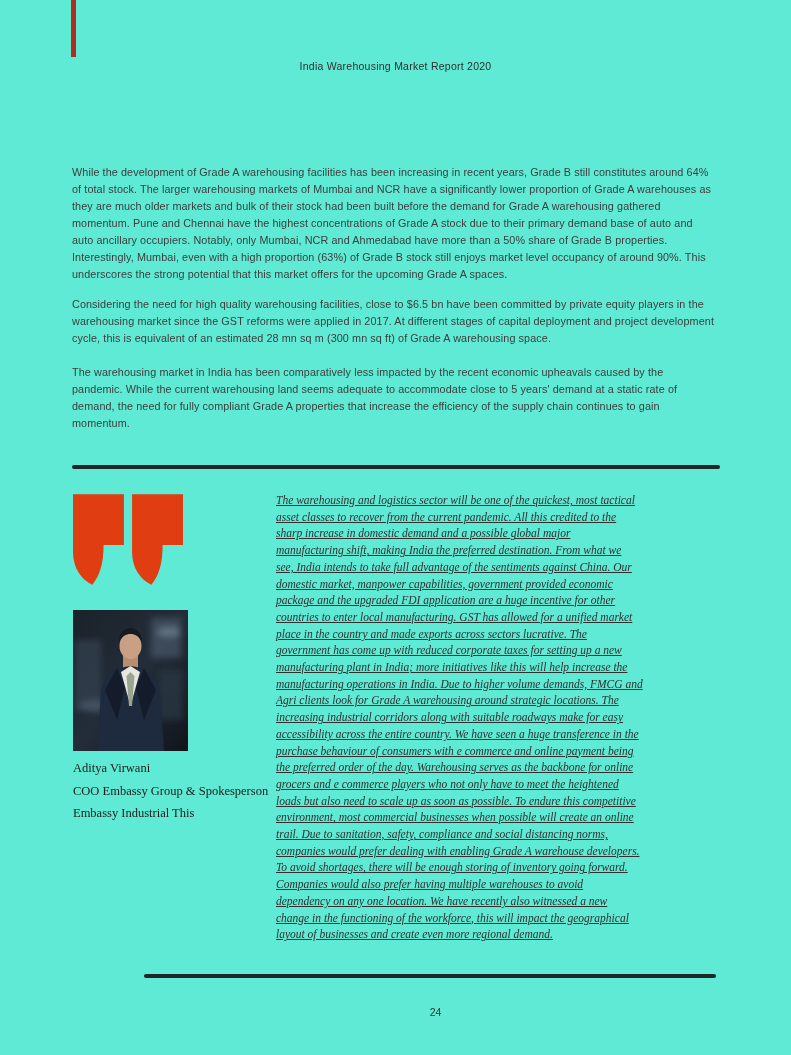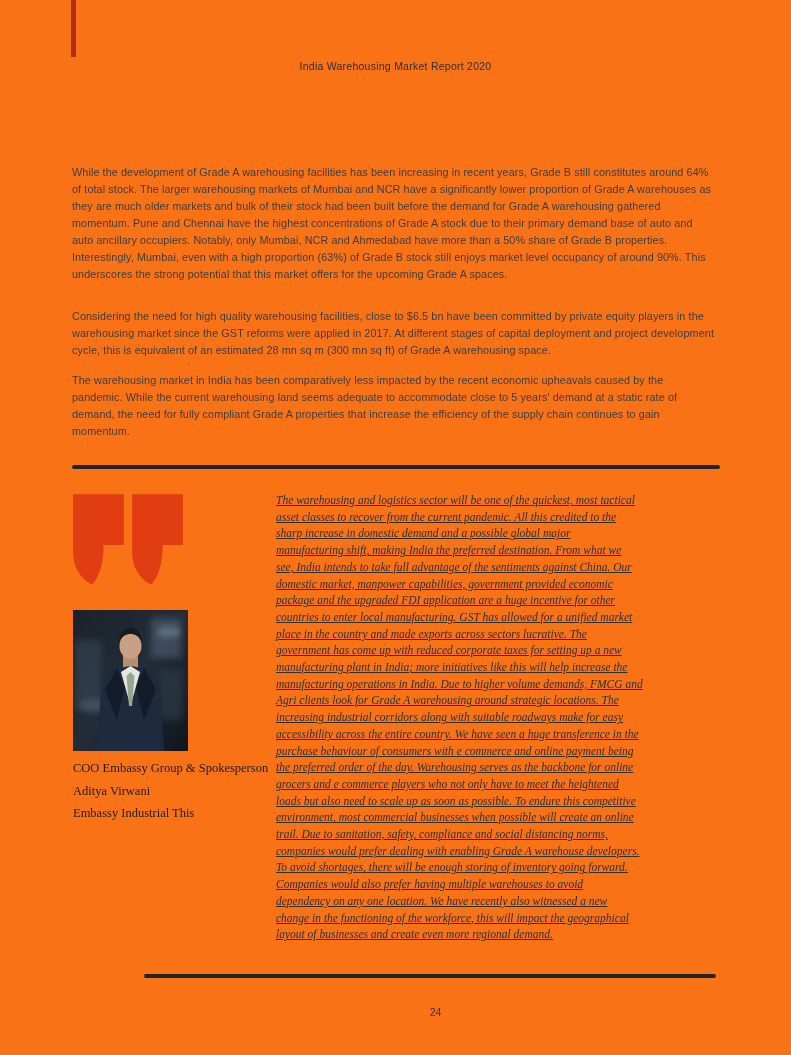--- a/index.html
+++ b/index.html
@@ -6,41 +6,41 @@
     --accent-red:#E13D12;
     --divider:#20262a;
     --tab-red:#B02E20;
   }
   *{margin:0;padding:0;box-sizing:border-box;}
   html,body{background:#ffffff;}
   body{font-family:"Liberation Sans",sans-serif;}
   .page{
     position:relative;
     width:791px;height:1055px;
-    background:#f97316;
+    background:#5eead4;
     overflow:hidden;
   }
   .page-tab{
     position:absolute;left:71px;top:0;width:5px;height:57px;
     background:var(--tab-red);
   }
   .header-title{
     position:absolute;left:0;top:60px;width:791px;
     text-align:center;
     font-size:10.5px;letter-spacing:.25px;color:#2f2f2f;
   }
   .body-par{
     position:absolute;left:72px;width:656px;
     font-size:10.8px;line-height:17px;color:#3d3d3d;
     letter-spacing:.1px;
     white-space:pre-line;
   }
   .p1{top:164px;}
-  .p2{top:308px;}
-  .p3{top:372px;}
+  .p2{top:296px;}
+  .p3{top:364px;}
   .divider{
     position:absolute;height:4px;border-radius:2px;
     background:var(--divider);
   }
   .divider-top{left:72px;top:465px;width:648px;}
   .divider-bottom{left:144px;top:974px;width:572px;}
   .quote-icon{
     position:absolute;left:73px;top:494px;width:110px;height:94px;
   }
   .quote-icon path{fill:var(--accent-red);}
@@ -126,22 +126,22 @@
         <path d="M57.5 56 C40 58 32 66 28 80 L24 141 L91 141 L87 80 C83 66 75 58 57.5 56 Z" fill="#1e2a3d"></path>
         <path d="M57.5 56 L48 62 L57.5 96 L67 62 Z" fill="#e8e6e0"></path>
         <path d="M57.5 62 L53.5 66 L56 96 L59 96 L61.5 66 Z" fill="#9aa58f"></path>
         <path d="M44 58 L32 80 L44 110 L52 78 Z" fill="#141c2b"></path>
         <path d="M71 58 L83 80 L71 110 L63 78 Z" fill="#141c2b"></path>
       </g>
     </svg>
   </div>
 
   <div class="caption">
+    <div>Aditya Virwani</div>
     <div>COO Embassy Group &amp; Spokesperson</div>
-    <div>Aditya Virwani</div>
     <div>Embassy Industrial This</div>
   </div>
 
   <div class="quote-text">The warehousing and logistics sector will be one of the quickest, most tactical
 asset classes to recover from the current pandemic. All this credited to the
 sharp increase in domestic demand and a possible global major
 manufacturing shift, making India the preferred destination. From what we
 see, India intends to take full advantage of the sentiments against China. Our
 domestic market, manpower capabilities, government provided economic
 package and the upgraded FDI application are a huge incentive for other

